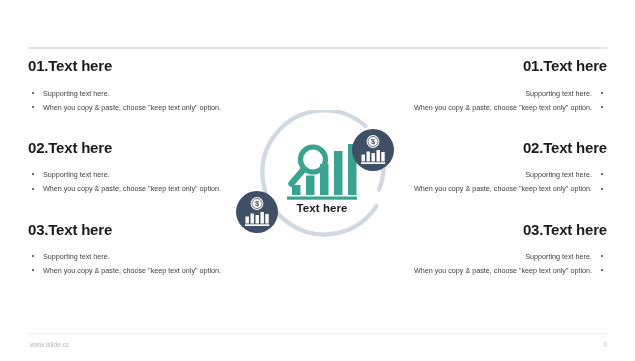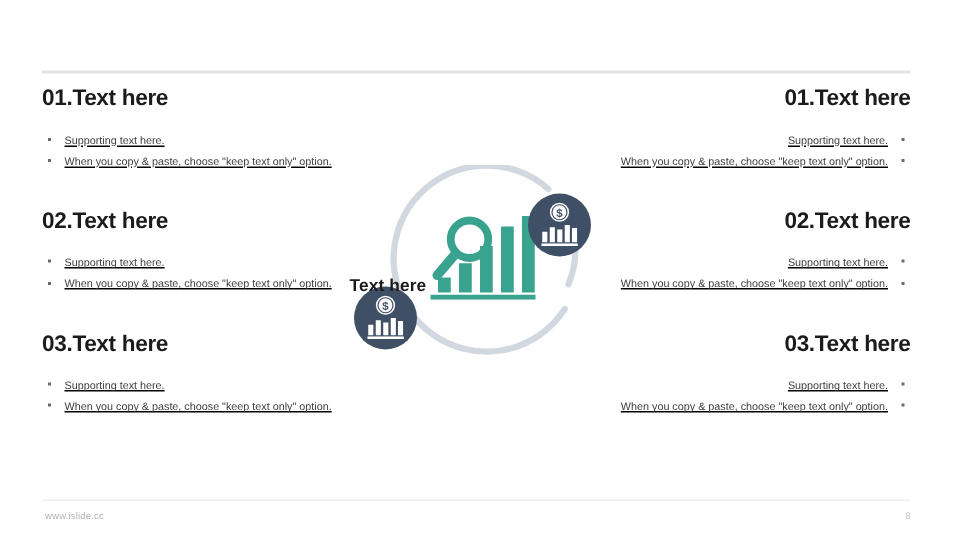--- a/index.html
+++ b/index.html
@@ -50,21 +50,20 @@
     color: #1b1b1b;
     letter-spacing: -0.2px;
     margin: 0 0 13px 0;
     line-height: 1.1;
   }
 
   .bullets {
     list-style: none;
     margin: 0;
     padding: 0;
-    text-decoration: underline;
   }
   .bullets li {
     font-size: 7.2px;
     color: #3d3d3d;
     line-height: 1.55;
     margin-bottom: 3px;
     white-space: nowrap;
   }
   .bullets li:last-child { margin-bottom: 0; }
 
@@ -86,23 +85,23 @@
     left: 233px;
     top: 110px;
     width: 178px;
     height: 140px;
   }
   .center-graphic svg { display: block; }
 
   .center-label {
     position: absolute;
     left: 0;
-    top: 75px;
+    top: 92px;
     width: 178px;
-    text-align: left;
+    text-align: center;
     font-size: 11.5px;
     font-weight: bold;
     color: #1b1b1b;
     letter-spacing: 0.1px;
   }
 
   
   .footer-rule {
     position: absolute;
     left: 28px;

